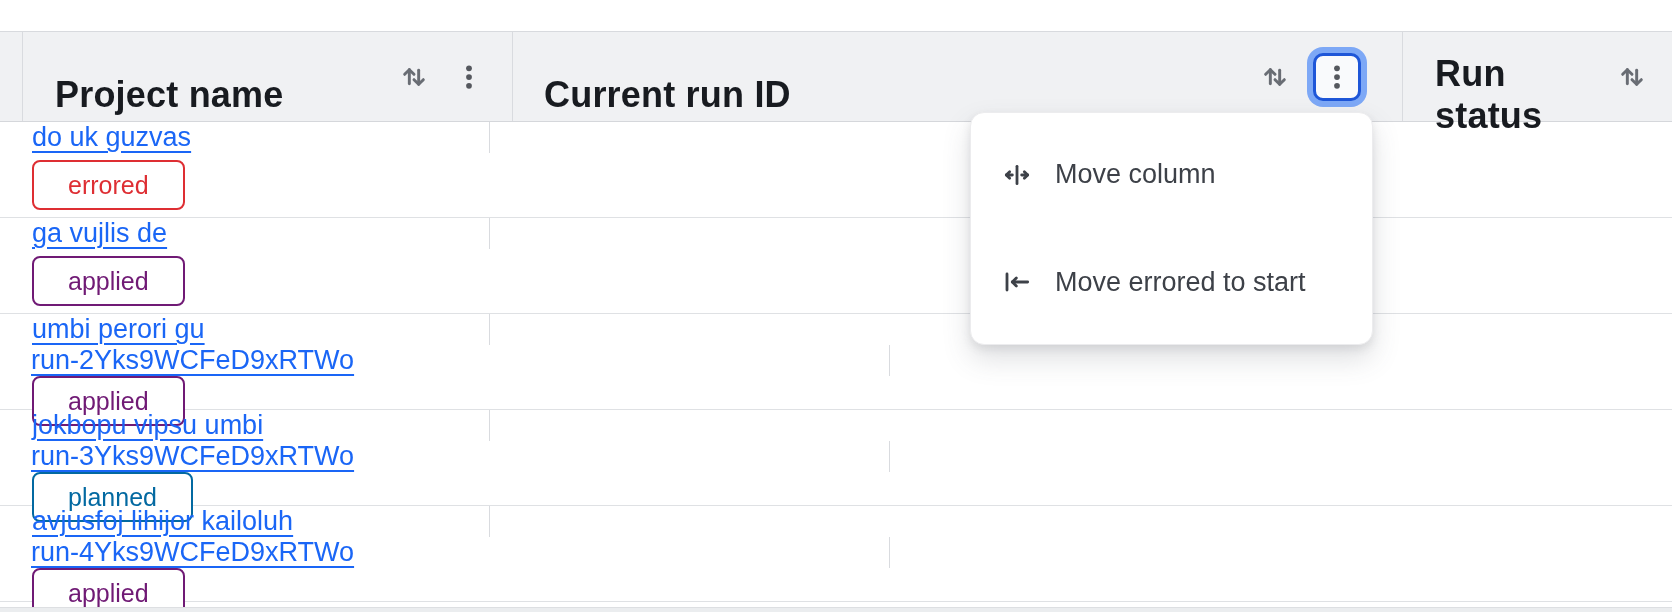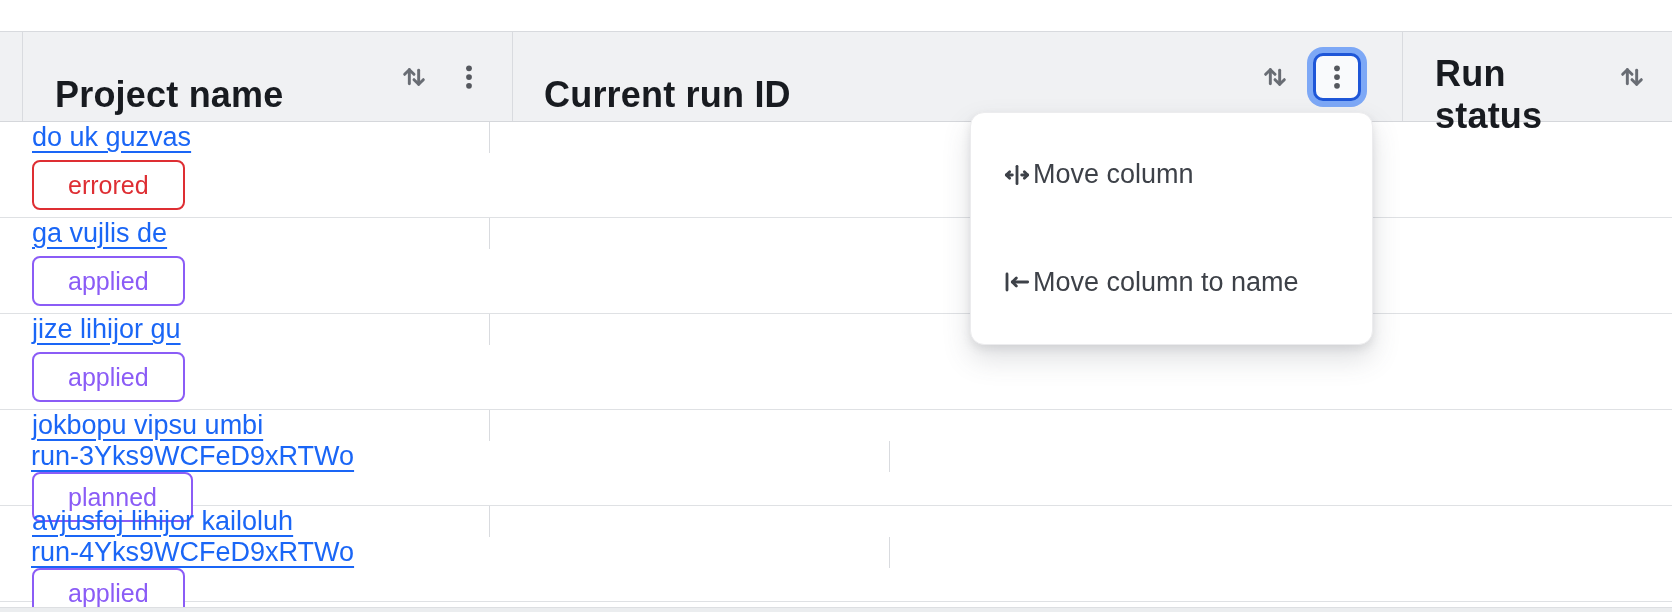--- a/index.html
+++ b/index.html
@@ -52,39 +52,39 @@
     font-size:27px; color:#1a66f6; text-decoration:underline;
     text-decoration-thickness:2px; text-underline-offset:5px; cursor:pointer;
   }
 
   .badge {
     display:inline-block; font-size:25px; line-height:1;
     padding:11px 34px 10px; border:2px solid currentColor; border-radius:8px;
     background:#ffffff;
   }
   .badge[data-status="errored"] { color:#de2e33; }
-  .badge[data-status="applied"] { color:#8b5cf6; }
-  .badge[data-status="planned"] { color:#8b5cf6; }
+  .badge[data-status="applied"] { color:#701a75; }
+  .badge[data-status="planned"] { color:#0369a1; }
 
   
   .scroll-band {
     position:absolute; left:0; right:0; top:607px; height:5px;
     background:#ebedef; border-top:1px solid #dddfe2;
   }
 
   
   .menu {
     position:absolute; left:970px; top:112px; width:403px; height:233px;
     background:#ffffff; border-radius:14px;
     border:1px solid #ececee;
     box-shadow:0 4px 8px rgba(80,84,92,.12), 0 14px 28px rgba(80,84,92,.18);
     padding:8px 0; display:flex; flex-direction:column; z-index:10;
   }
   .menu-item {
-    flex:1; display:flex; align-items:center; 
+    flex:1; display:flex; align-items:center; gap:22px;
     padding:0 8px 0 30px; cursor:pointer; background:none; border:none;
     font-family:inherit; text-align:left;
   }
   .menu-item .mi-label { font-size:27px; color:#3d4148; }
   .mi-icon { width:32px; height:32px; flex:none; display:flex; }
 
   svg { display:block; }
 </style>
 </head>
 <body>
@@ -189,21 +189,24 @@
           <a class="cell-link">ga vujlis de</a>
         </div>
       <div class="c-status">
           <span class="badge" data-status="applied">applied</span>
         </div>
     </div>
 
     <div class="trow">
       <div class="c-gutter"></div>
       <div class="c-project">
-          <a class="cell-link">jize lihijor gu</a>
+          <a class="cell-link">umbi perori gu</a>
+        </div>
+      <div class="c-run">
+          <a class="cell-link">run-2Yks9WCFeD9xRTWo</a>
         </div>
       <div class="c-status">
           <span class="badge" data-status="applied">applied</span>
         </div>
     </div>
 
     <div class="trow">
       <div class="c-gutter"></div>
       <div class="c-project">
           <a class="cell-link">jokbopu vipsu umbi</a>
@@ -241,17 +244,17 @@
           </svg>
       </span>
       <span class="mi-label">Move column</span>
     </button>
     <button class="menu-item">
       <span class="mi-icon">
         <svg width="32" height="32" viewBox="0 0 24 24">
             <use href="#mv-start-g"></use>
           </svg>
       </span>
-      <span class="mi-label">Move column to name</span>
+      <span class="mi-label">Move errored to start</span>
     </button>
   </div>
 
 </div>
 
 </body></html>

